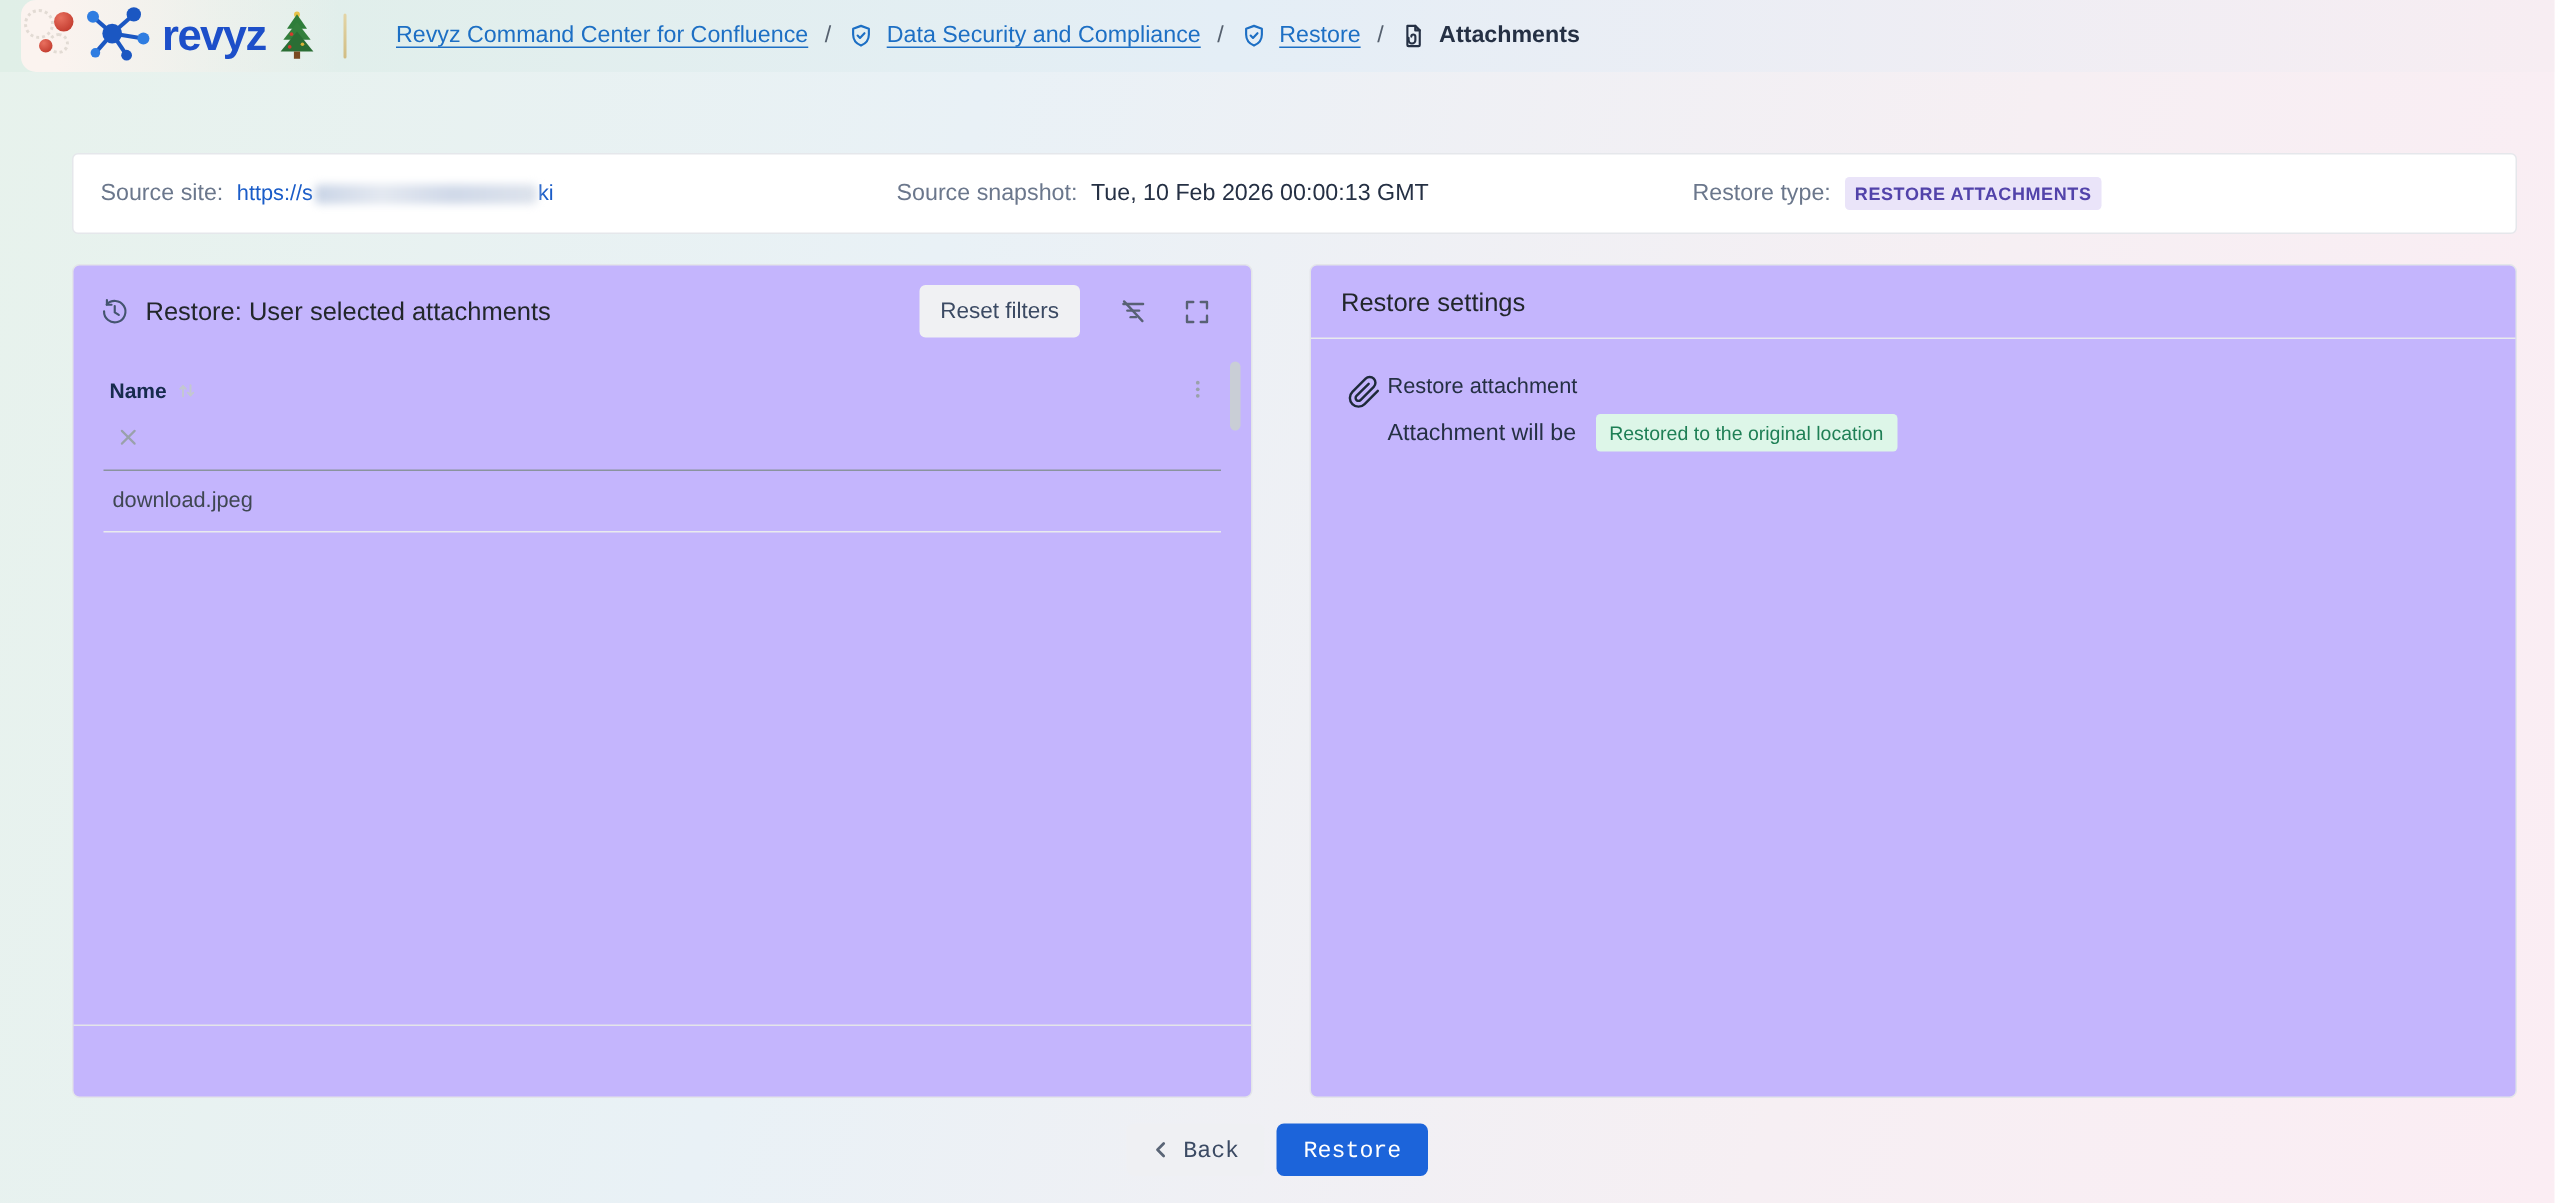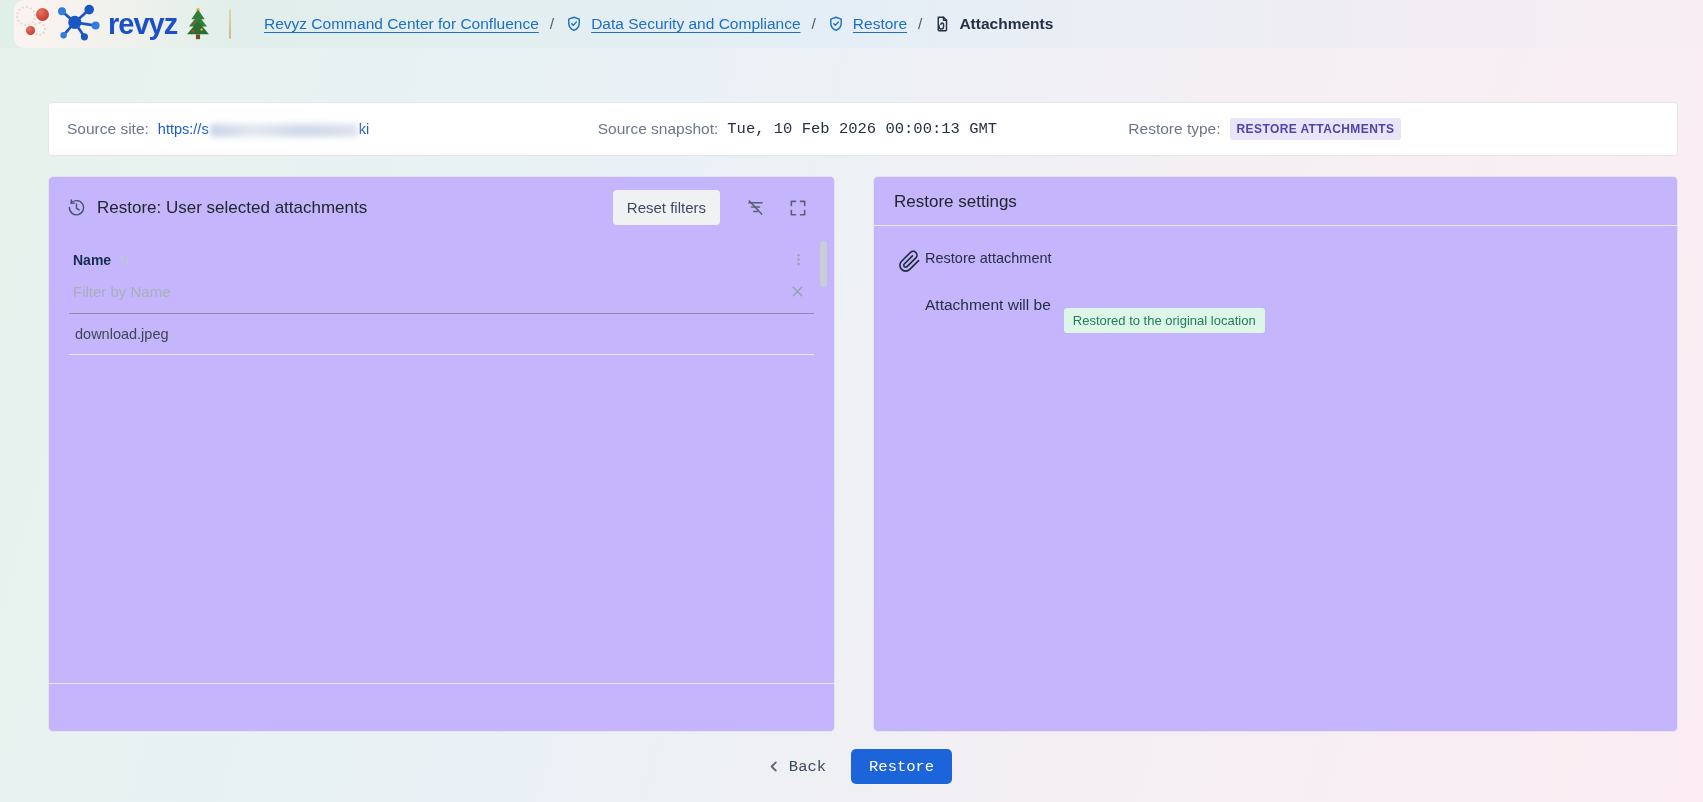--- a/index.html
+++ b/index.html
@@ -35,21 +35,21 @@
   .cicon { display:inline-flex; }
 
   
   .info-card {
     margin:54px 25px 0 48px; height:54px; background:#ffffff;
     border:1px solid #e5e7eb; border-radius:4px;
     display:flex; align-items:center; padding:0 18px;
   }
   .info-col { flex:1; display:flex; align-items:center; gap:9px; min-width:0; }
   .info-label { color:#6b778c; font-size:15.5px; }
-  .info-value { color:#253044; font-size:15.5px;font-family:Liberation Mono, monospace; }
+  .info-value { color:#253044; font-size:15.5px; }
   .url-value { color:#1a5cc8; font-size:14.5px; cursor:pointer; }
   .redacted { display:inline-block; width:148px; height:13px; margin:0 1px; border-radius:3px; vertical-align:middle;
     background:linear-gradient(90deg,#c9d4e6,#e3e8f0 30%,#cfd8e8 62%,#dde3ec); filter:blur(3px); }
   .badge-purple { background:#eae4f9; color:#5243aa; font-size:12px; font-weight:700;
     letter-spacing:.4px; padding:4px 7px; border-radius:3px; white-space:nowrap; }
 
   
   .panels { display:flex; gap:38px; margin:20px 25px 0 48px; height:556px; }
   .panel { background:#c4b5fd; border:1px solid #e3e5e9; border-radius:5px; display:flex; flex-direction:column; position:relative; }
   .panel-left { width:787px; }
@@ -74,21 +74,21 @@
   .filter-input::placeholder { color:#a9b0ba; }
   .table-row { padding:12px 6px; font-size:14.5px; color:#3f4752; border-bottom:1px solid #e9ebee; cursor:pointer; }
   .table-body-space { flex:1; }
   .table-footer-line { border-top:1px solid #e3e5e9; height:48px; margin:0 -20px; }
   .scroll-thumb { position:absolute; right:7px; top:64px; width:7px; height:46px; background:#c9ced6; border-radius:4px; cursor:pointer; }
 
   .panel-head-right { padding:15px 24px 13px 20px; border-bottom:1px solid #e8eaed; }
   .settings-body { display:flex; gap:4px; padding:24px 24px; align-items:flex-start; }
   .opt-title { font-size:14.5px; color:#253044; margin-bottom:10px; }
   .opt-line { font-size:15.5px; color:#253044; display:flex; align-items:center; gap:13px; }
-  .badge-green { background:#ddf6e8; color:#1e7f55; font-size:13px; padding:5px 9px; border-radius:3px; white-space:nowrap;margin-top:32px; }
+  .badge-green { background:#ddf6e8; color:#1e7f55; font-size:13px; padding:5px 9px; border-radius:3px; white-space:nowrap; }
 
   
   .footer { display:flex; justify-content:center; align-items:center; gap:8px; margin-top:17px;font-family:Liberation Mono, monospace; }
   .btn-back { display:inline-flex; align-items:center; gap:10px; background:#eff0f3; border:none; border-radius:5px;
     height:35px; padding:0 17px; font-family:inherit; font-size:15.5px; color:#3b4a63; cursor:pointer; }
   .btn-primary { background:#1c64da; color:#fff; border:none; border-radius:5px; height:35px; padding:0 18px;
     font-family:inherit; font-size:15.5px; font-weight:500; cursor:pointer; }
   svg { display:block; }
 </style>
 </head>
@@ -237,21 +237,20 @@
         </span>
         <button class="icon-btn">
           <svg width="15" height="15" viewBox="0 0 24 24" fill="#9aa1ab">
             <circle cx="12" cy="5" r="2"></circle>
               <circle cx="12" cy="12" r="2"></circle>
               <circle cx="12" cy="19" r="2"></circle>
           </svg>
         </button>
       </div>
       <div class="filter-row">
-        <input class="filter-input" type="text" placeholder="Filter by Name" style="">
         <button class="icon-btn">
           <svg width="17" height="17" viewBox="0 0 20 20" fill="none" stroke="#9aa1ab" stroke-width="1.7" stroke-linecap="round">
             <path d="M5 5l10 10"></path>
               <path d="M15 5L5 15"></path>
           </svg>
         </button>
       </div>
       <div class="table-row">download.jpeg</div>
       <div class="table-body-space"></div>
       <div class="table-footer-line"></div>

